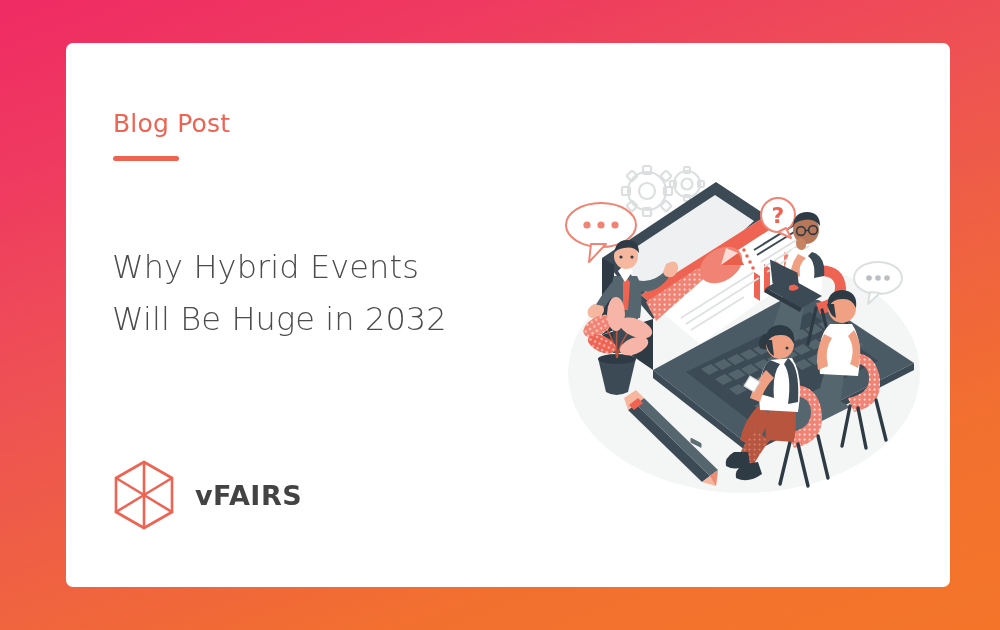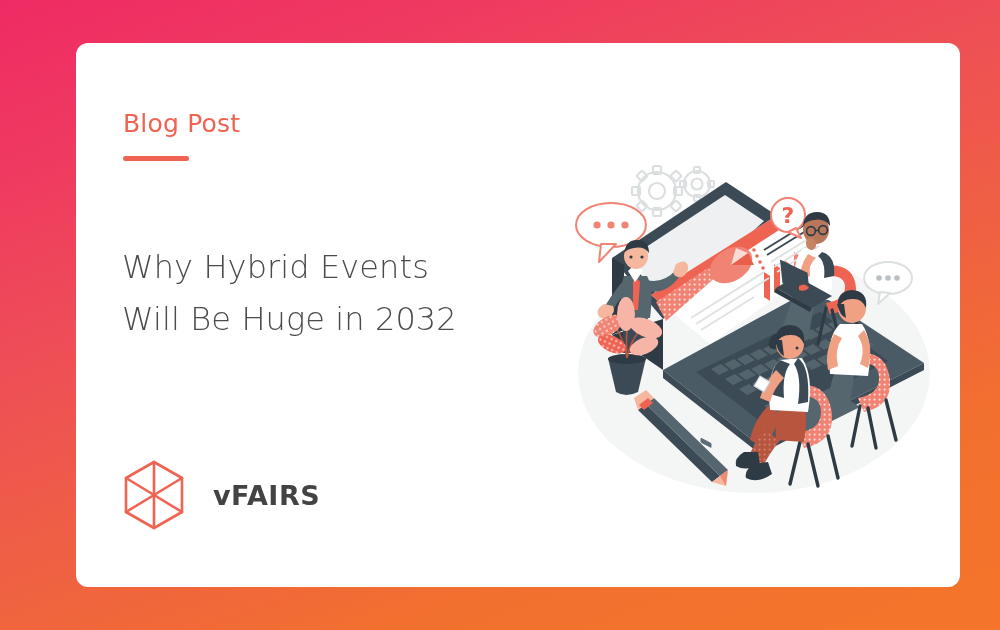--- a/index.html
+++ b/index.html
@@ -23,26 +23,26 @@
         #ee4f56 38%,
         #ef6043 58%,
         #f2702f 78%,
         #f4752a 100%);
     overflow: hidden;
   }
 
   
   #card {
     position: absolute;
-    left: 76px;
+    left: 66px;
     top: 43px;
     width: 884px;
     height: 544px;
     background: #ffffff;
-    border-radius: 12px;
+    border-radius: 7px;
   }
 
   
   .eyebrow-wrap {
     position: absolute;
     left: 47px;
     top: 68px;
   }
   .eyebrow {
     font-size: 25px;
@@ -75,21 +75,21 @@
   }
   .headline .ln { display: block; white-space: nowrap; }
 
   
   .logo-row {
     position: absolute;
     left: 47px;
     top: 417px;
     display: flex;
     align-items: center;
-    gap: 28px;
+    gap: 20px;
   }
   .logo-mark { width: 62px; height: 70px; display: block; }
   .logo-word {
     font-family: "DejaVu Sans", sans-serif;
     font-size: 27px;
     font-weight: 700;
     letter-spacing: 0.5px;
     color: #434343;
     line-height: 1;
   }

